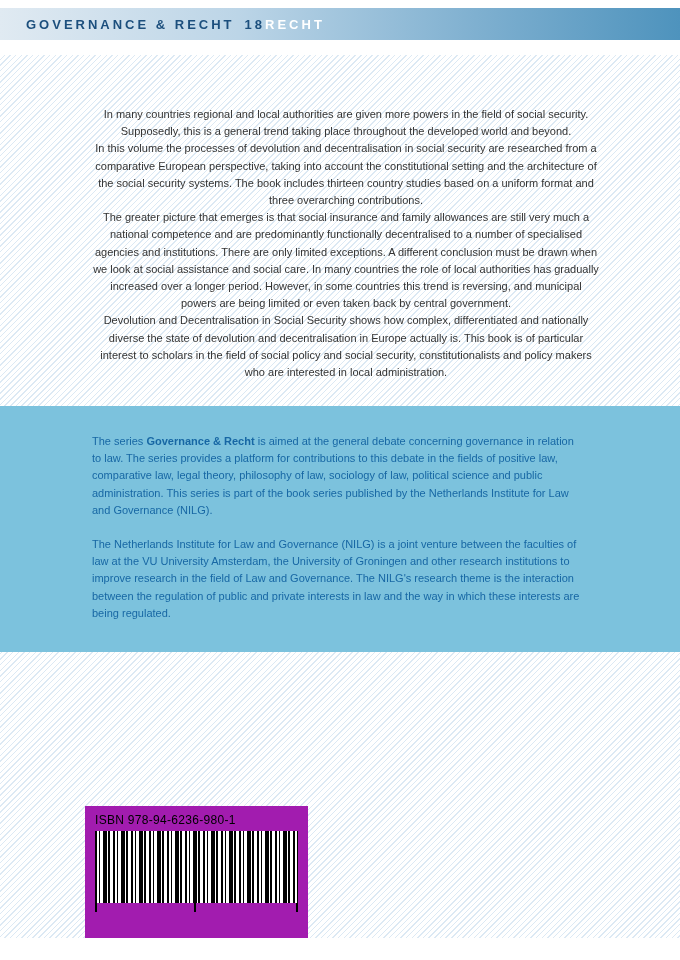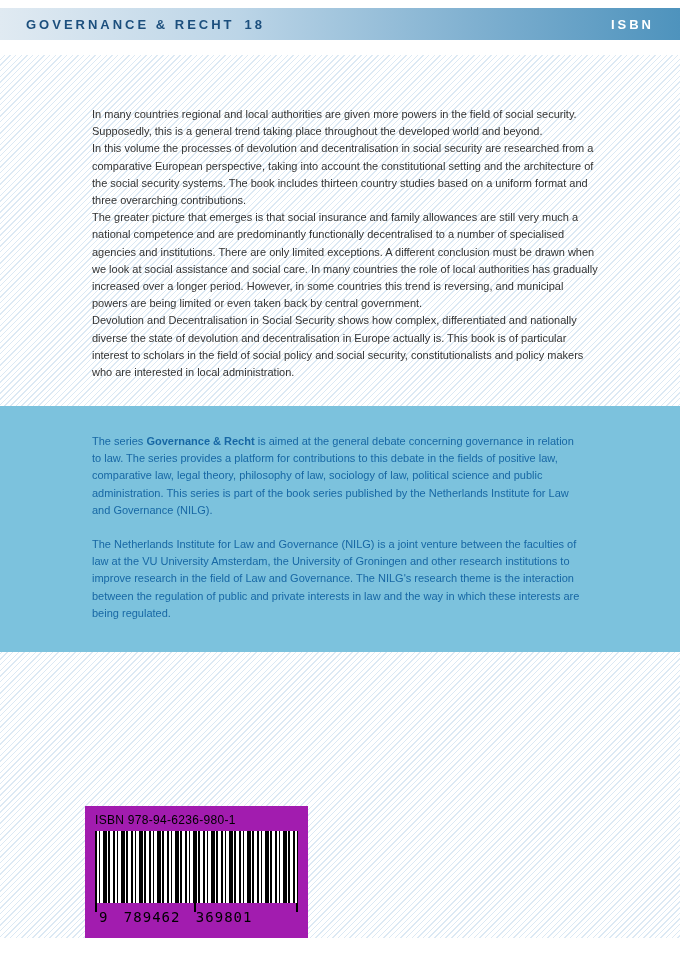--- a/index.html
+++ b/index.html
@@ -29,21 +29,20 @@
   
   .header {
     position: absolute;
     top: 8px;
     left: 0;
     right: 0;
     height: 32px;
     background: linear-gradient(to right, #e0eaf2 0%, #bcd5e7 35%, #7fb0d0 70%, #4e93bd 100%);
     display: flex;
     align-items: center;
-    justify-content: space-between;
     padding: 12px 26px;
     box-sizing: border-box;
   }
   .header-left {
     color: #1c4f7d;
     font-size: 13px;
     font-weight: bold;
     letter-spacing: 3px;
   }
   .header-left .series-number { margin-left: 10px; }
@@ -57,21 +56,21 @@
   
   .synopsis {
     position: absolute;
     top: 106px;
     left: 92px;
     width: 508px;
     color: #333333;
     font-size: 11px;
     line-height: 17.2px;
   }
-  .synopsis p { margin: 0; }
+  .synopsis p { margin: 0; text-align: center; }
   .italic { }
 
   
   .band {
     position: absolute;
     top: 406px;
     left: 0;
     right: 0;
     height: 246px;
     background: #7cc2dd;
@@ -146,21 +145,21 @@
 <body>
 
 <div class="page">
 
   <div class="stripes"></div>
 
   <div class="header">
     <div class="header-left">
       <span>GOVERNANCE &amp; RECHT</span><span class="series-number">18</span>
     </div>
-    <div class="header-right">ISBN</div>
+    <div class="header-right">RECHT</div>
   </div>
 
   <div class="synopsis">
     <p>In many countries regional and local authorities are given more powers in the field of social security. Supposedly, this is a general trend taking place throughout the developed world and beyond.</p>
     <p>In this volume the processes of devolution and decentralisation in social security are researched from a comparative European perspective, taking into account the constitutional setting and the architecture of the social security systems. The book includes thirteen country studies based on a uniform format and three overarching contributions.</p>
     <p>The greater picture that emerges is that social insurance and family allowances are still very much a national competence and are predominantly functionally decentralised to a number of specialised agencies and institutions. There are only limited exceptions. A different conclusion must be drawn when we look at social assistance and social care. In many countries the role of local authorities has gradually increased over a longer period. However, in some countries this trend is reversing, and municipal powers are being limited or even taken back by central government.</p>
     <p><span class="italic">Devolution and Decentralisation in Social Security</span><span> shows how complex, differentiated and nationally diverse the state of devolution and decentralisation in Europe actually is. This book is of particular interest to scholars in the field of social policy and social security, constitutionalists and policy makers who are interested in local administration.</span></p>
   </div>
 
   <div class="band">
@@ -171,16 +170,15 @@
   </div>
 
   <div class="barcode-box">
     <div class="isbn-label">ISBN 978-94-6236-980-1</div>
     <div class="bars-wrap">
       <div class="bars"></div>
       <span class="guard left"></span>
       <span class="guard center"></span>
       <span class="guard right"></span>
     </div>
-    <div class="barcode-digits">9 789462 369801</div>
   </div>
 
 </div>
 
 </body></html>

